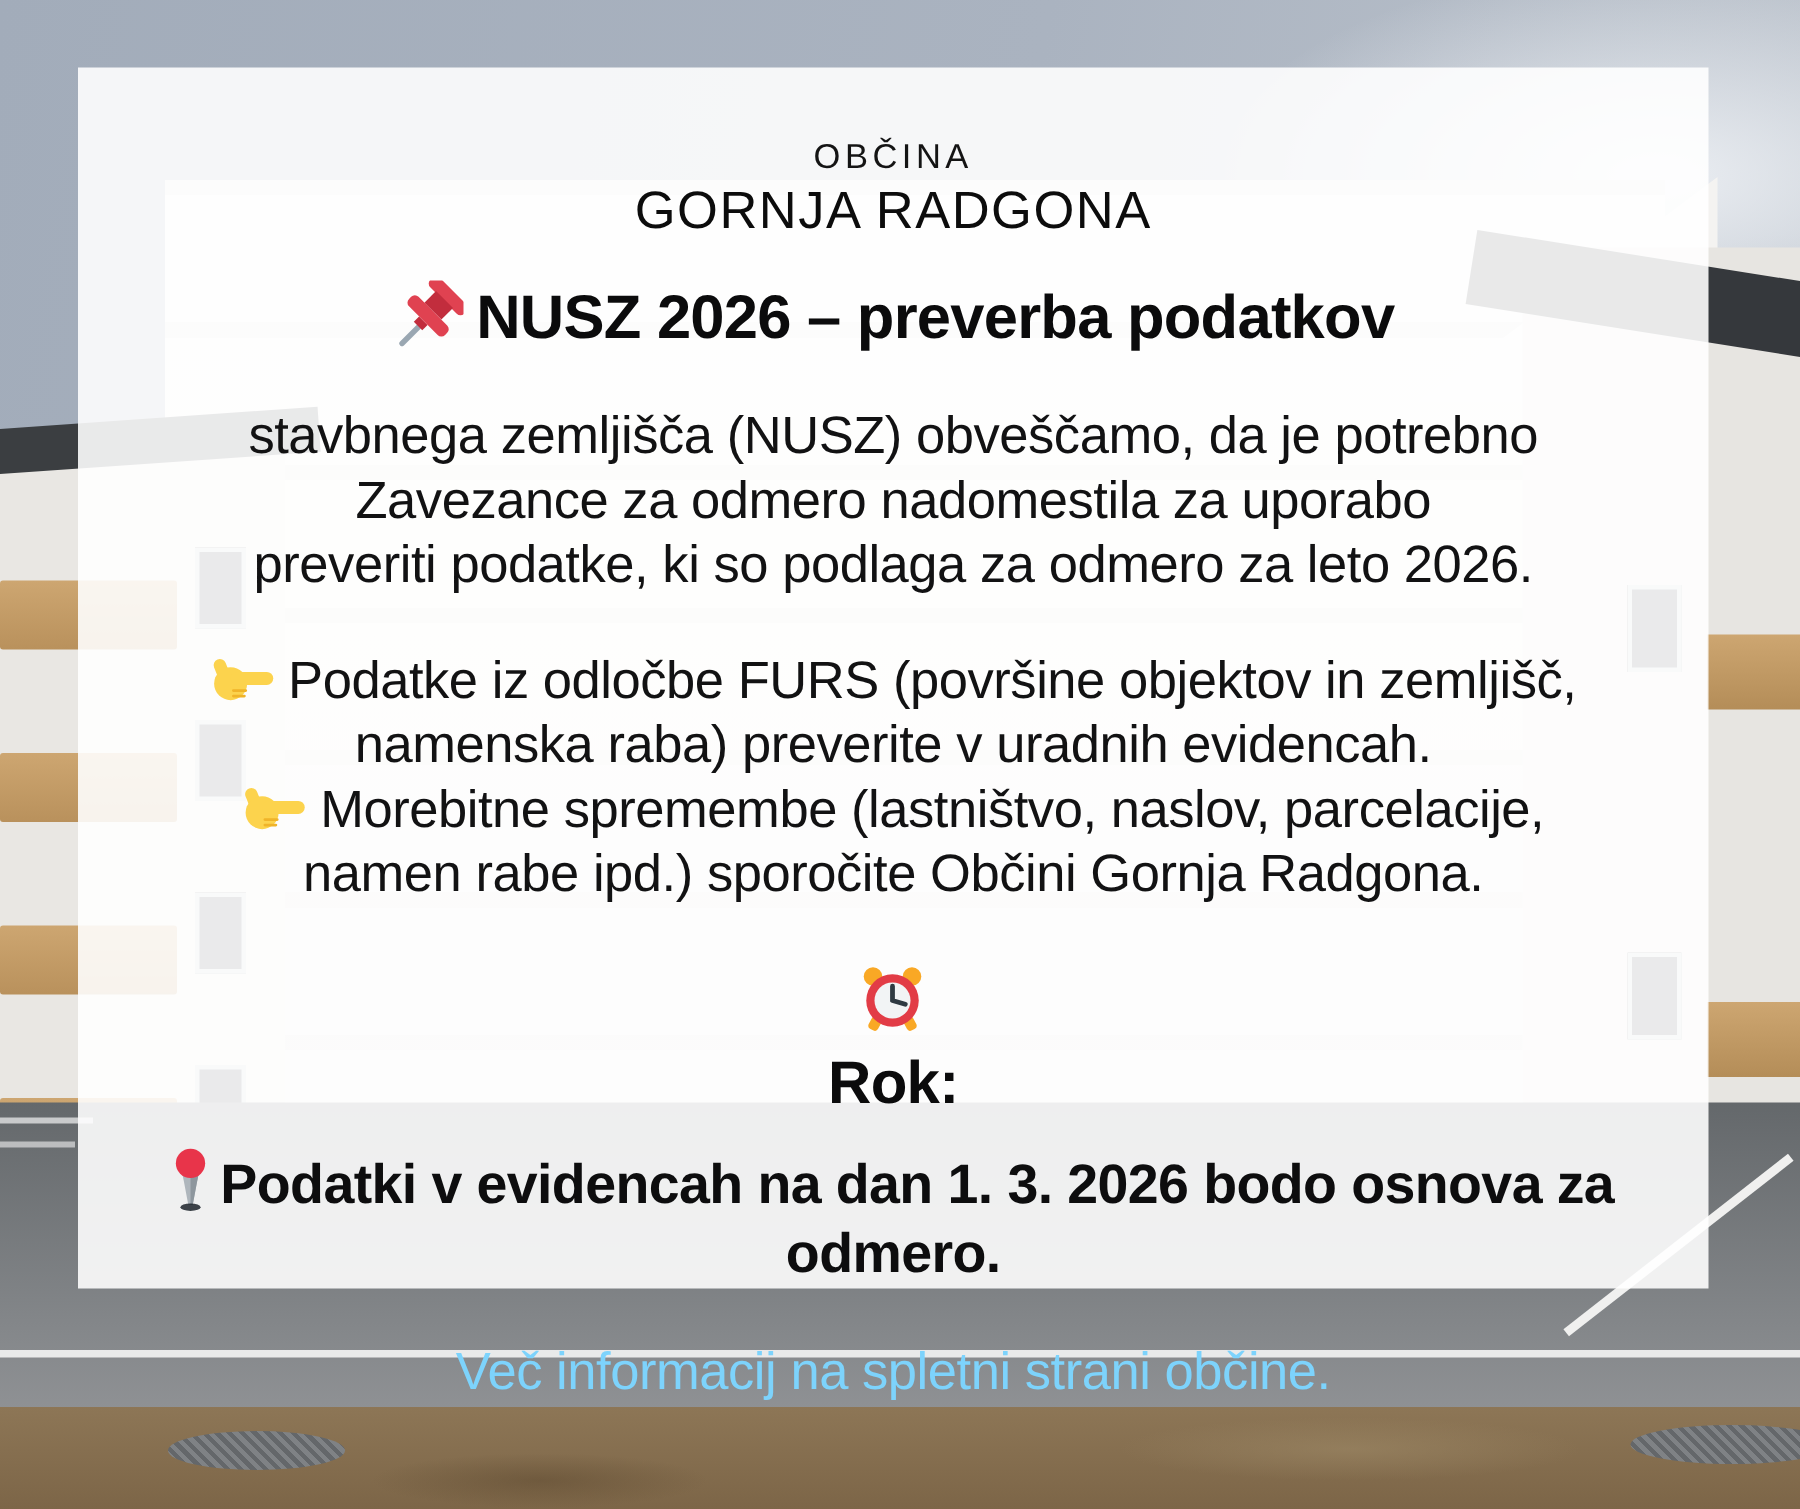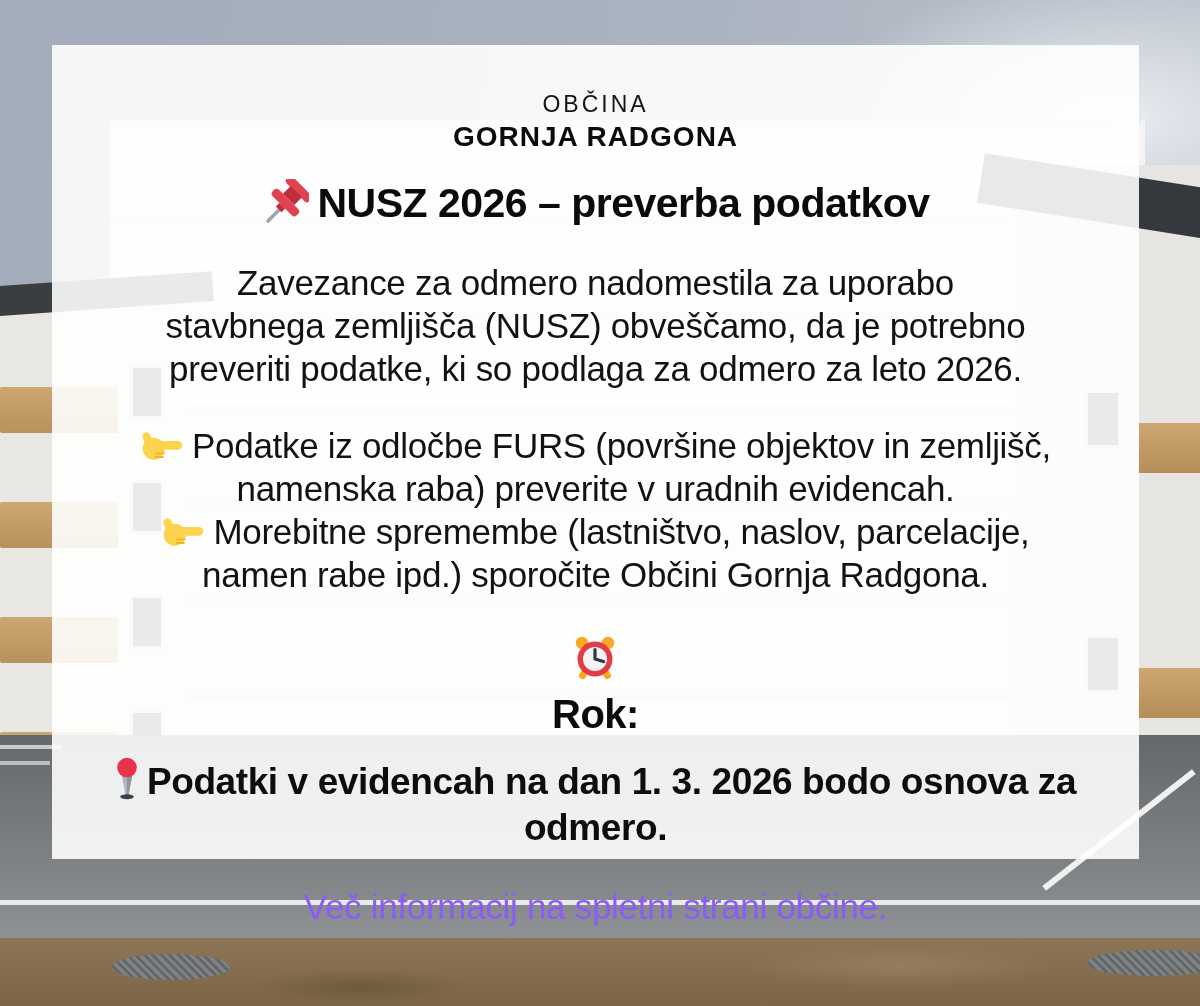--- a/index.html
+++ b/index.html
@@ -45,33 +45,33 @@
   .m2{right:-22px;top:12px;width:135px;}
 
   
   .card{position:absolute;left:52px;top:45px;width:1087px;height:814px;
     background:rgba(255,255,255,0.89);}
   .content{position:absolute;inset:0;display:flex;flex-direction:column;align-items:center;
     text-align:center;color:#0e0e0f;}
 
   .crest{margin-top:36px;width:168px;height:92px;}
   .muni-label{margin-top:10px;font-size:23px;letter-spacing:3px;font-weight:500;color:#141414;}
-  .muni-name{margin-top:3px;font-size:28px;font-weight:700;letter-spacing:1px;color:#0c0c0c;}
+  .muni-name{margin-top:3px;font-size:35px;font-weight:400;letter-spacing:1px;color:#0c0c0c;}
 
   .title-row{margin-top:26px;display:flex;align-items:center;gap:8px;
     font-size:41px;font-weight:800;letter-spacing:-0.5px;color:#0b0b0c;}
   .intro{margin-top:34px;font-size:35px;line-height:43px;letter-spacing:-0.3px;color:#121213;}
   .bullets{margin-top:34px;font-size:35px;line-height:43px;letter-spacing:-0.3px;color:#121213;}
   .line{white-space:nowrap;}
   .hand-ico{vertical-align:-5px;margin-right:8px;}
   .deadline{margin-top:38px;display:flex;align-items:center;gap:10px;
     font-size:40px;font-weight:800;letter-spacing:-0.5px;color:#0b0b0c;flex-direction:column;}
   .basis{margin-top:20px;font-size:37px;font-weight:700;line-height:46px;letter-spacing:-0.4px;color:#0d0d0e;}
   .pin-ico{vertical-align:-9px;margin-right:8px;}
-  .footer-line{margin-top:36px;font-size:35px;letter-spacing:-0.3px;color:#8b5cf6;}
+  .footer-line{margin-top:36px;font-size:35px;letter-spacing:-0.3px;color:#7dd3fc;}
 </style>
 </head>
 <body>
 
 <div class="poster">
 
   <div class="sky"></div>
   <div class="bldg-center"></div>
   <div class="gable"></div>
   <div class="bldg-left">
@@ -162,22 +162,22 @@
             <rect x="13" y="2" width="32" height="9" rx="3.5" fill="#e04251"></rect>
             <rect x="21" y="10" width="16" height="11" fill="#c22d3d"></rect>
             <rect x="12" y="21" width="34" height="9" rx="3.5" fill="#e04251"></rect>
             <rect x="25" y="30" width="8" height="5" fill="#c22d3d"></rect>
           </g>
         </svg>
         <span>NUSZ 2026 – preverba podatkov</span>
       </div>
 
       <div class="intro">
+        <div class="line">stavbnega zemljišča (NUSZ) obveščamo, da je potrebno</div>
         <div class="line">Zavezance za odmero nadomestila za uporabo</div>
-        <div class="line">stavbnega zemljišča (NUSZ) obveščamo, da je potrebno</div>
         <div class="line">preveriti podatke, ki so podlaga za odmero za leto 2026.</div>
       </div>
 
       <div class="bullets">
         <div class="line">
           <svg class="hand-ico" width="44" height="34" viewBox="0 0 48 36">
             <rect x="4" y="3" width="9" height="17" rx="4.5" fill="#fcd34d" transform="rotate(-22 8 11)"></rect>
             <circle cx="15" cy="21" r="12" fill="#fcd34d"></circle>
             <rect x="15" y="12.5" width="31" height="9.5" rx="4.7" fill="#fcd34d"></rect>
             <path d="M17 26 h9 M17 30 h8" stroke="#f0b429" stroke-width="2" stroke-linecap="round"></path>

